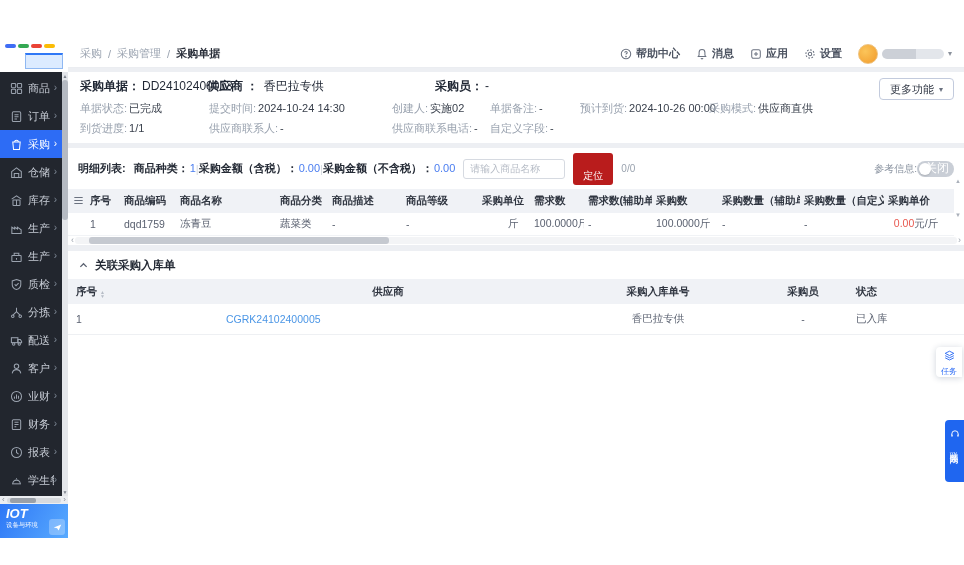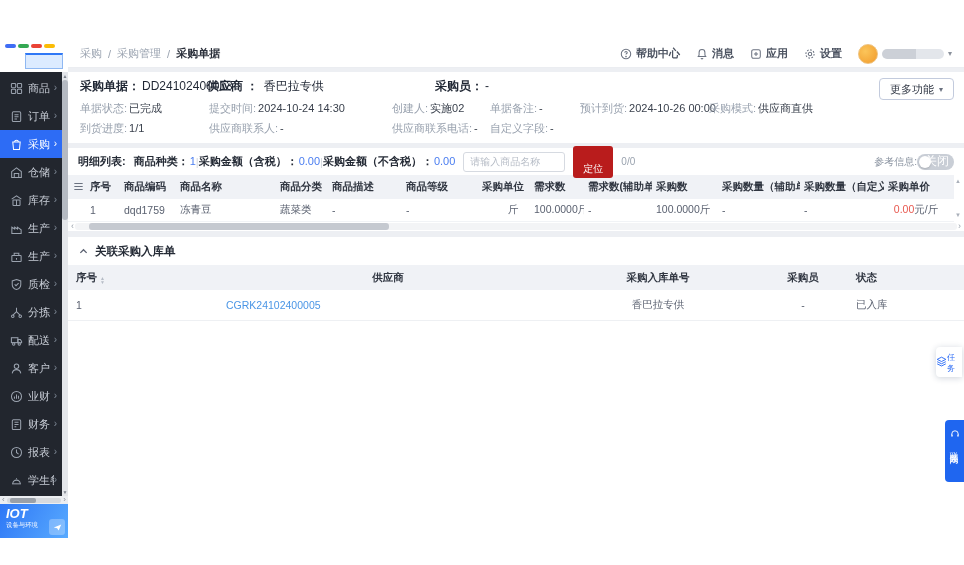--- a/index.html
+++ b/index.html
@@ -53,21 +53,21 @@
   .info-r1 .if-value{color:#1f2633;}
   .info-r2{display:grid;grid-template-columns:129px 183px 98px 90px 129px auto;font-size:11px;margin-bottom:5px;}
   .info-r3{display:grid;grid-template-columns:129px 183px 98px auto;font-size:11px;}
   .if{white-space:nowrap;overflow:visible;}
   .if-label{color:#98a1ae;}
   .if-value{color:#3a414d;margin-left:2px;}
   .more-btn{position:absolute;right:10px;top:6px;height:22px;padding:0 10px;font-size:11px;color:#333a47;border:1px solid #c3cbdd;border-radius:4px;background:#fff;display:flex;align-items:center;gap:5px;cursor:pointer;}
   .more-btn .m-caret{font-size:8px;color:#6b7280;}
 
   #card-filter{margin-top:5px;position:relative;}
-  .filter-row{height:27px;display:flex;align-items:center;padding:0 10px;font-size:11px;gap:8px;}
+  .filter-row{height:41px;display:flex;align-items:center;padding:0 10px;font-size:11px;gap:8px;}
   .f-title{font-weight:bold;color:#252b36;}
   .stat{color:#252b36;font-weight:bold;white-space:nowrap;}
   .stat .v{color:#4a7df0;font-weight:normal;margin-left:1px;}
   .sep{color:#d4d8de;font-weight:normal;}
   .f-input{width:102px;height:20px;border:1px solid #d6dae1;border-radius:3px;font-size:10px;padding:0 6px;color:#333;box-sizing:border-box;outline:none;font-family:inherit;}
   .f-input::placeholder{color:#b6bcc6;}
   .f-locate{height:20px;padding:16px 10px;background:#b91c1c;color:#fff;font-size:10px;border:none;border-radius:3px;cursor:pointer;font-family:inherit;}
   .f-count{color:#9aa3af;font-size:10px;}
   .f-right{margin-left:auto;display:flex;align-items:center;color:#8a93a0;font-size:10px;}
   .toggle{width:37px;height:16px;border-radius:8px;background:#c9ced6;position:relative;display:flex;align-items:center;justify-content:flex-end;padding:0 5px;box-sizing:border-box;cursor:pointer;}
@@ -95,21 +95,21 @@
   #t2-head .t2-hc{padding-left:8px;white-space:nowrap;}
   #t2-head .c1,#t2-head .c2,#t2-head .c3{text-align:center;padding-left:0;}
   .t2-row{display:grid;grid-template-columns:150px 340px 200px 90px auto;height:30px;align-items:center;font-size:10.5px;color:#5a6170;border-bottom:1px solid #eef0f3;cursor:pointer;}
   .t2-row .t2-c{padding-left:8px;white-space:nowrap;}
   .t2-row .c2,.t2-row .c3{text-align:center;padding-left:0;}
   .t2-link{color:#4b96e6;text-decoration:none;cursor:pointer;}
   .sort{display:inline-flex;flex-direction:column;margin-left:3px;vertical-align:1px;}
   .sort span{font-size:5px;line-height:4px;color:#b6bcc6;}
 
   
-  #float-task{position:absolute;right:2px;top:347px;width:26px;height:30px;background:#fff;border-radius:4px 0 0 4px;box-shadow:0 1px 6px rgba(31,56,88,.22);display:flex;flex-direction:row;align-items:center;justify-content:center;color:#2d6cf5;cursor:pointer;}
+  #float-task{position:absolute;right:2px;top:347px;width:26px;height:30px;background:#fff;border-radius:4px 0 0 4px;box-shadow:0 1px 6px rgba(31,56,88,.22);display:flex;flex-direction:column;align-items:center;justify-content:center;color:#2d6cf5;cursor:pointer;text-align:right;}
   #float-task .ft-label{font-size:8px;margin-top:1px;}
   #float-contact{position:absolute;right:0;top:420px;width:19px;height:62px;background:#1f66f0;border-radius:4px 0 0 4px;color:#fff;display:flex;flex-direction:column;align-items:center;padding-top:5px;box-sizing:border-box;cursor:pointer;}
   #float-contact .fc-label{writing-mode:vertical-lr;font-size:8.5px;letter-spacing:1.5px;margin-top:2px;}
 </style>
 </head>
 <body>
 
 <div id="page">
 
   <div id="sidebar">

